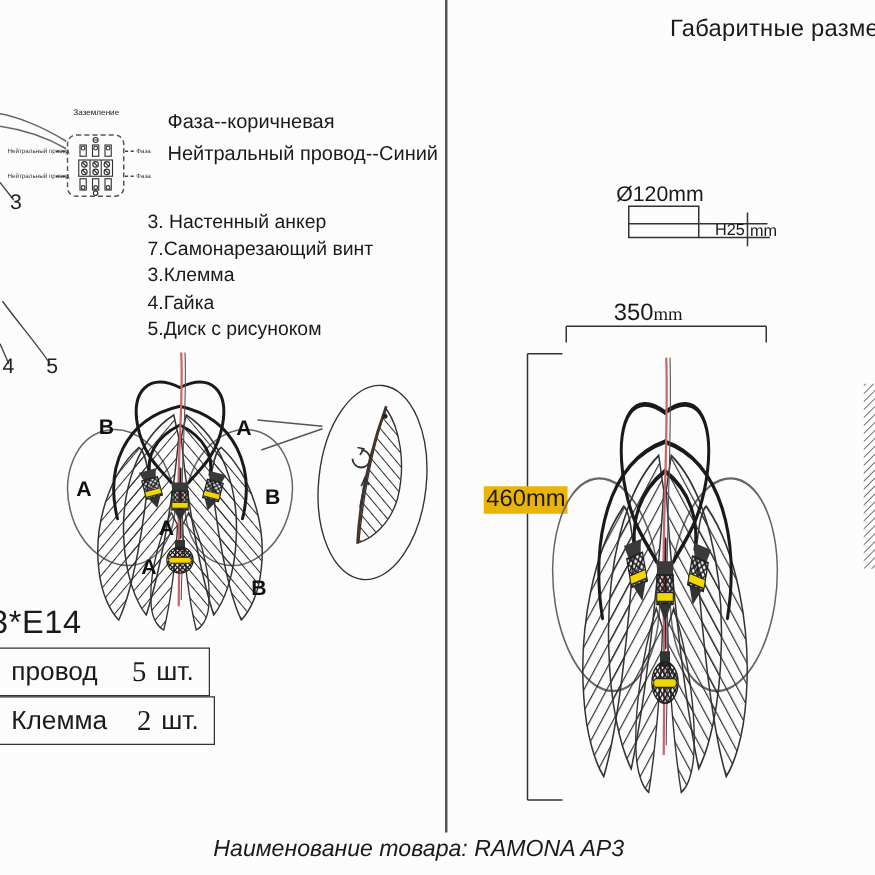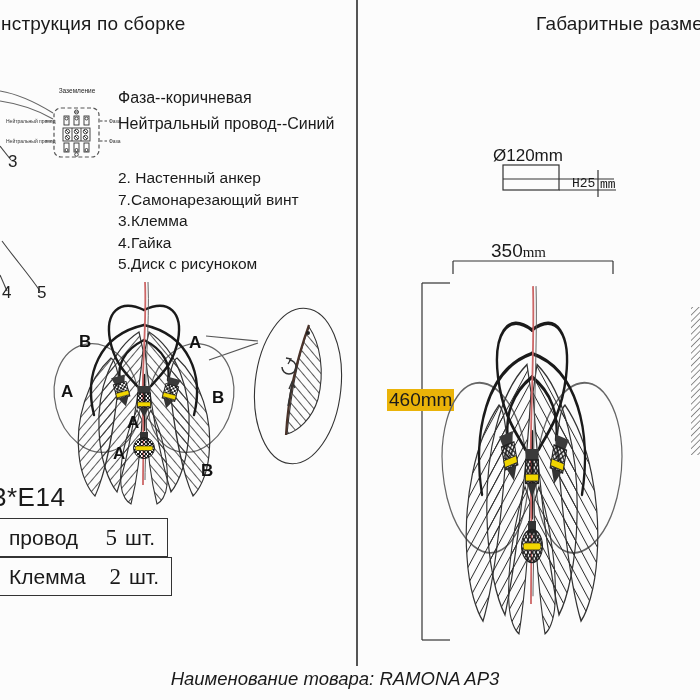--- a/index.html
+++ b/index.html
@@ -1,32 +1,32 @@
 <!DOCTYPE html>
 <html style="--yellow: #f1d600; --wire-red: #cc6666;"><head>
 <meta charset="utf-8">
 <style>
   html,body{margin:0;padding:0;}
   .page{position:relative;width:700px;height:700px;background:#fcfcfc;overflow:hidden;
         font-family:"Liberation Sans",sans-serif;color:#1a1a1a;}
   .abs{position:absolute;}
   .title{font-size:19px;letter-spacing:.2px;white-space:nowrap;}
-  .legend-line{font-size:16px;line-height:25.5px;white-space:nowrap;}
+  .legend-line{font-size:16px;line-height:25.5px;white-space:nowrap;margin-left:16px;}
   .part-item{font-size:15.5px;line-height:21.5px;white-space:nowrap;}
   .tiny-label{font-size:5px;color:#333;line-height:6px;white-space:nowrap;}
   .ground-label{font-size:6.5px;color:#222;text-align:center;}
   .callout-num{position:absolute;font-size:17px;color:#222;}
   .ab-label{position:absolute;font-size:17px;font-weight:600;color:#111;}
   .spec{font-size:26px;letter-spacing:.5px;white-space:nowrap;}
   .tbl-box{position:absolute;border:1.6px solid #333;background:transparent;display:flex;align-items:center;}
   .tbl-name{font-size:21px;margin-left:20px;white-space:nowrap;}
   .tbl-qty{font-family:"Liberation Serif",serif;font-size:23px;margin-left:auto;}
   .tbl-unit{font-size:21px;margin:0 12px 0 8px;white-space:nowrap;}
   .dim{font-size:19px;white-space:nowrap;}
-  .dim-small{font-size:13px;white-space:nowrap;font-family:Liberation Mono, monospace;}
+  .dim-small{font-size:13px;white-space:nowrap;}
   .unit-serif{font-family:"Liberation Serif",serif;font-size:15px;}
   .footer{font-size:18.5px;white-space:nowrap;font-style:italic;}
   .divider{position:absolute;left:356px;top:0;width:1.5px;height:666px;background:#555;}
   svg{display:block;}
 </style>
 </head>
 <body>
 
 <div class="page">
 
@@ -117,21 +117,20 @@
       <path d="M422,283 H450"></path>
       <path d="M422,283 V640"></path>
       <path d="M422,640 H450"></path>
     </g>
 
     <rect x="691" y="307" width="9" height="148" fill="url(#h3)"></rect>
   </svg>
 
   <div class="divider"></div>
 
-  <div class="abs title" style="left:1px;top:13px;z-index:2">нструкция по сборке</div>
 
   <div class="abs ground-label" style="left:50px;top:87px;width:54px;z-index:2">Заземление</div>
 
   <svg class="abs" style="left:53px;top:107px;z-index:2" width="47" height="51" viewBox="0 0 47 51">
     <rect x="1" y="1" width="45" height="49" rx="7" fill="none" stroke="#555" stroke-width="1.2" stroke-dasharray="4 2.5"></rect>
     <circle cx="23.5" cy="5" r="2" fill="none" stroke="#333" stroke-width="0.9"></circle>
     <line x1="21.7" y1="5" x2="25.3" y2="5" stroke="#333" stroke-width="0.9"></line>
     <g fill="none" stroke="#333" stroke-width="0.9">
       <rect x="11" y="9" width="5" height="9"></rect>
         <rect x="21" y="9" width="5" height="9"></rect>
@@ -168,21 +167,21 @@
   <div class="abs tiny-label" style="left:6px;top:138px;width:38px;text-align:right;z-index:2">Нейтральный провод</div>
   <div class="abs tiny-label" style="left:109px;top:118px;z-index:2">Фаза</div>
   <div class="abs tiny-label" style="left:109px;top:138px;z-index:2">Фаза</div>
 
   <div class="abs" style="left:118px;top:85px;z-index:2" id="legend">
       <div class="legend-line">Фаза--коричневая</div>
       <div class="legend-line">Нейтральный провод--Синий</div>
     </div>
 
   <div class="abs" style="left:118px;top:167px;z-index:2" id="parts-list">
-      <div class="part-item">2. Настенный анкер</div>
+      <div class="part-item">3. Настенный анкер</div>
       <div class="part-item">7.Самонарезающий винт</div>
       <div class="part-item">3.Клемма</div>
       <div class="part-item">4.Гайка</div>
       <div class="part-item">5.Диск с рисуноком</div>
     </div>
 
   <div class="abs" style="left:0;top:0;z-index:2" id="callouts">
       <span class="callout-num" style="left: 8px; top: 152px;">3</span>
       <span class="callout-num" style="left: 2px; top: 283px;">4</span>
       <span class="callout-num" style="left: 37px; top: 283px;">5</span>

